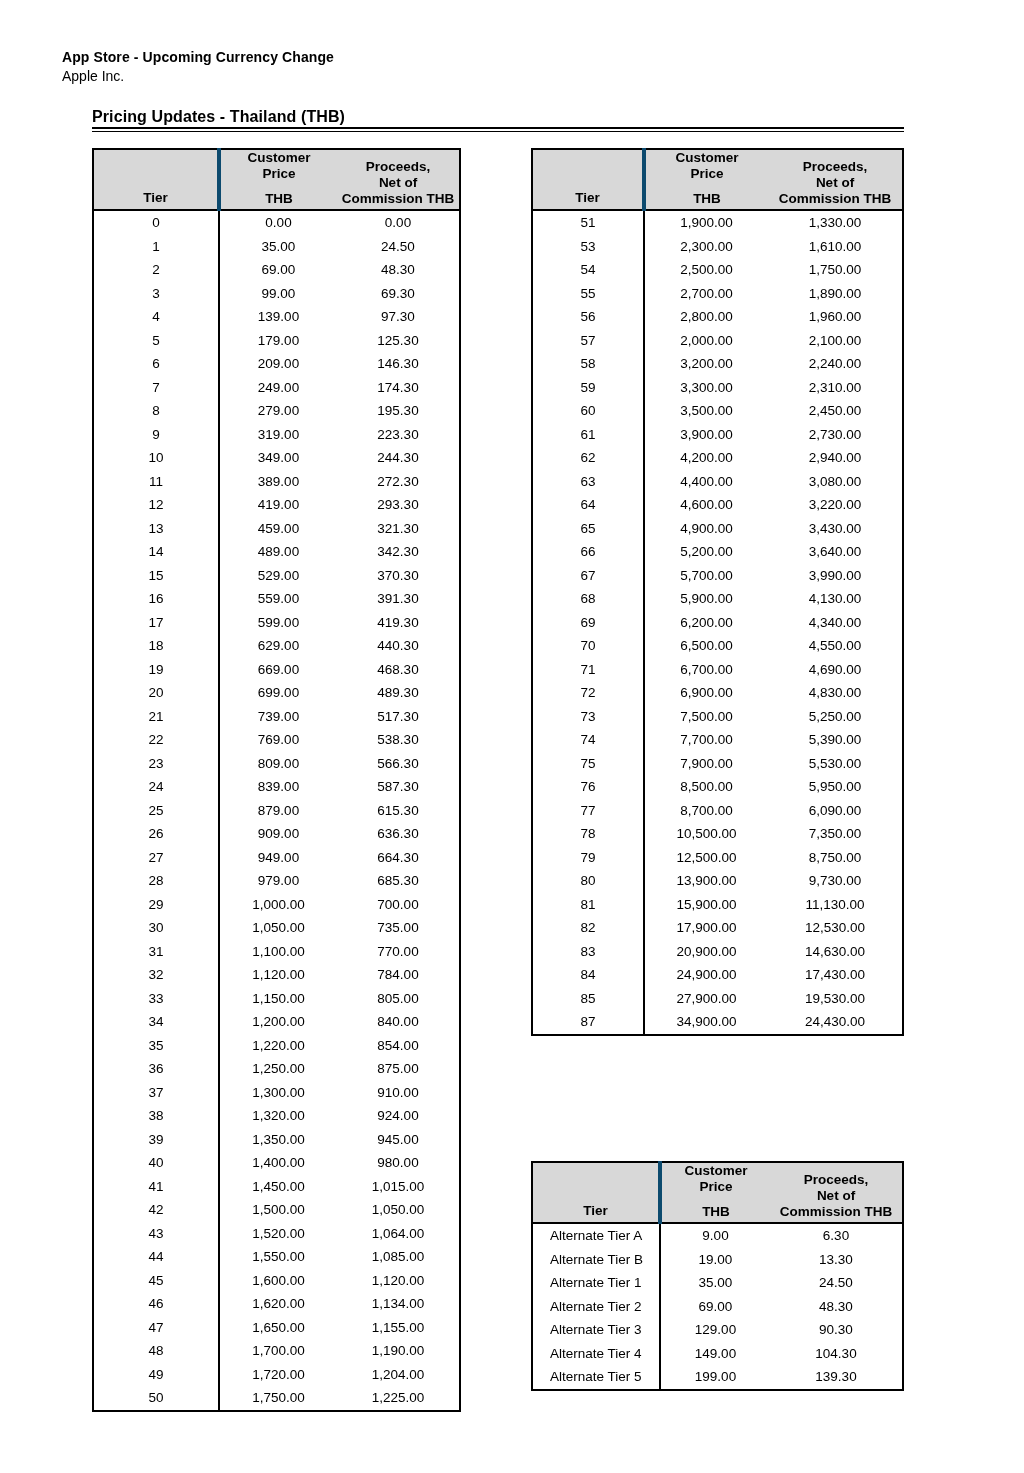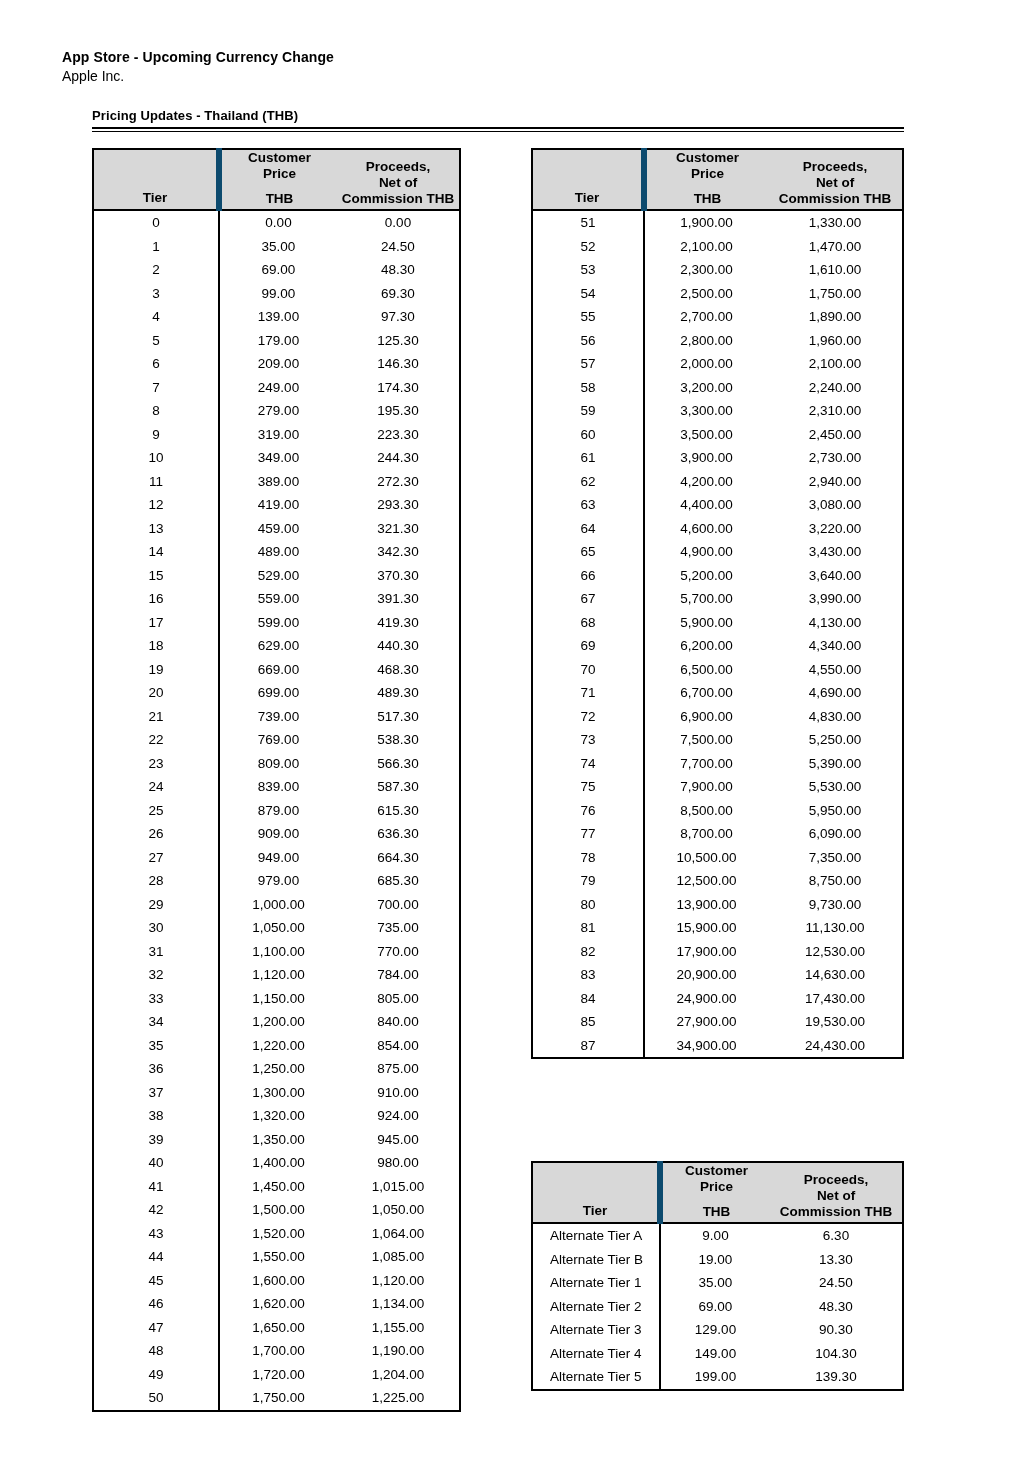--- a/index.html
+++ b/index.html
@@ -34,21 +34,21 @@
     font-weight: normal;
     line-height: 18px;
     margin-top: 1px;
     white-space: nowrap;
   }
 
   .section-head {
     position: absolute;
     left: 92px;
     top: 108px;
-    font-size: 13px;
+    font-size: 16px;
     font-weight: bold;
     letter-spacing: 0.1px;
     white-space: nowrap;
   }
   .rule-thick {
     position: absolute;
     left: 92px;
     top: 127px;
     width: 812px;
     height: 2px;
@@ -80,21 +80,21 @@
   .ptable thead th {
     background: #d8d8d8;
     font-weight: bold;
     font-size: 13.5px;
     vertical-align: bottom;
     line-height: 16px;
     border-bottom: 2px solid #000;
     padding-bottom: 2px;
   }
   .ptable thead th.col-tier {
-    border-right: 6px solid #0c4a6e;
+    border-right: 4px solid #0c4a6e;
     text-align: center;
     padding-bottom: 3px;
   }
   .ptable thead th.col-cp,
   .ptable thead th.col-pn {
     text-align: center;
   }
   .hdr-spacer {
     display: block;
     height: 9px;
@@ -466,25 +466,20 @@
       </th>
     </tr>
   </thead>
   <tbody>
       <tr>
         <td class="c-tier">51</td>
         <td class="c-val">1,900.00</td>
         <td class="c-val">1,330.00</td>
       </tr>
       <tr>
-        <td class="c-tier">52</td>
-        <td class="c-val">2,100.00</td>
-        <td class="c-val">1,470.00</td>
-      </tr>
-      <tr>
         <td class="c-tier">53</td>
         <td class="c-val">2,300.00</td>
         <td class="c-val">1,610.00</td>
       </tr>
       <tr>
         <td class="c-tier">54</td>
         <td class="c-val">2,500.00</td>
         <td class="c-val">1,750.00</td>
       </tr>
       <tr>

